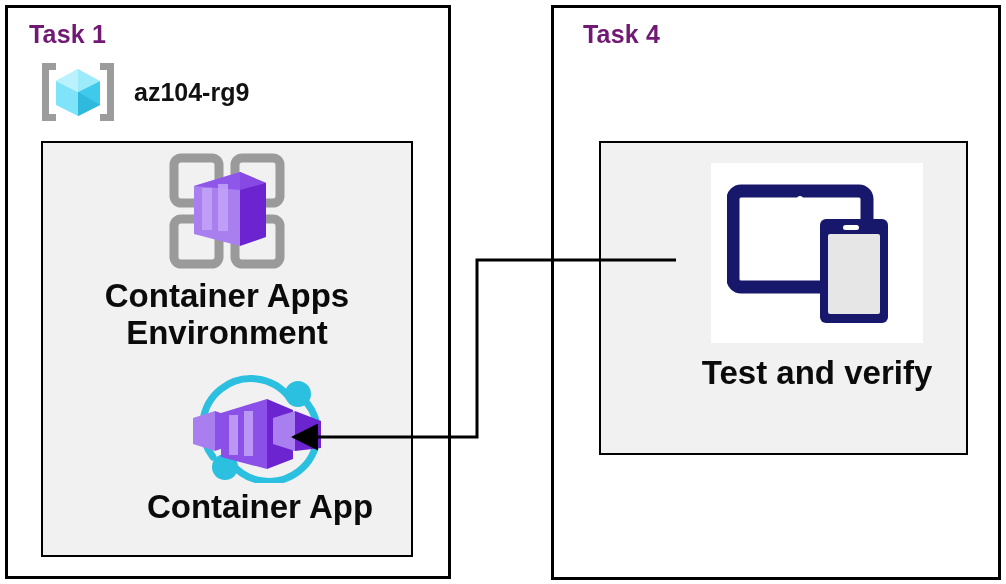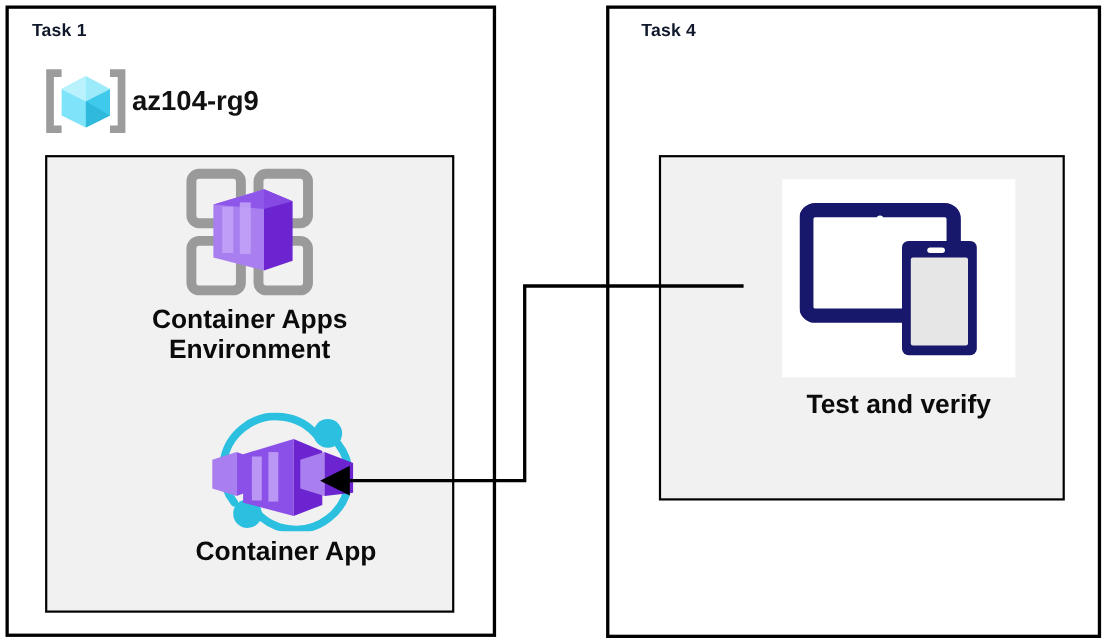--- a/index.html
+++ b/index.html
@@ -23,36 +23,37 @@
     position: absolute;
     background: #ffffff;
     border: 3px solid #000000;
     box-sizing: border-box;
   }
   #task1-panel { left: 5px;   top: 5px; width: 446px; height: 574px; }
   #task2-panel { left: 551px; top: 5px; width: 450px; height: 575px; }
 
   .task-title {
     position: absolute;
-    font-size: 16px;
+    font-size: 25px;
     font-weight: bold;
-    color: #0f172a;
+    color: #701a75;
     letter-spacing: 0.2px;
     white-space: nowrap;
   }
   #task1-title { left: 29px;  top: 20px; }
   #task2-title { left: 583px; top: 20px; }
 
   
   #rg-row {
     position: absolute;
     left: 36px;
     top: 61px;
     display: flex;
     align-items: center;
+    gap: 14px;
   }
   #rg-label {
     font-size: 25px;
     font-weight: bold;
     color: #111111;
     white-space: nowrap;
   }
 
   
   .inner-box {
@@ -69,21 +70,21 @@
     position: absolute;
     display: flex;
     flex-direction: column;
     align-items: center;
   }
   #cae-block  { left: 41px;  top: 150px; width: 372px; }
   #capp-block { left: 41px;  top: 375px; width: 438px; }
   #test-block { left: 599px; top: 163px; width: 436px; }
 
   .resource-label {
-    font-size: 24px;
+    font-size: 33px;
     font-weight: bold;
     color: #0b0b0b;
     text-align: center;
     line-height: 1.12;
     margin-top: 6px;
     white-space: pre-line;
   }
   #test-block .resource-label { margin-top: 12px; }
 
   .icon-wrap { display: block; line-height: 0; }

